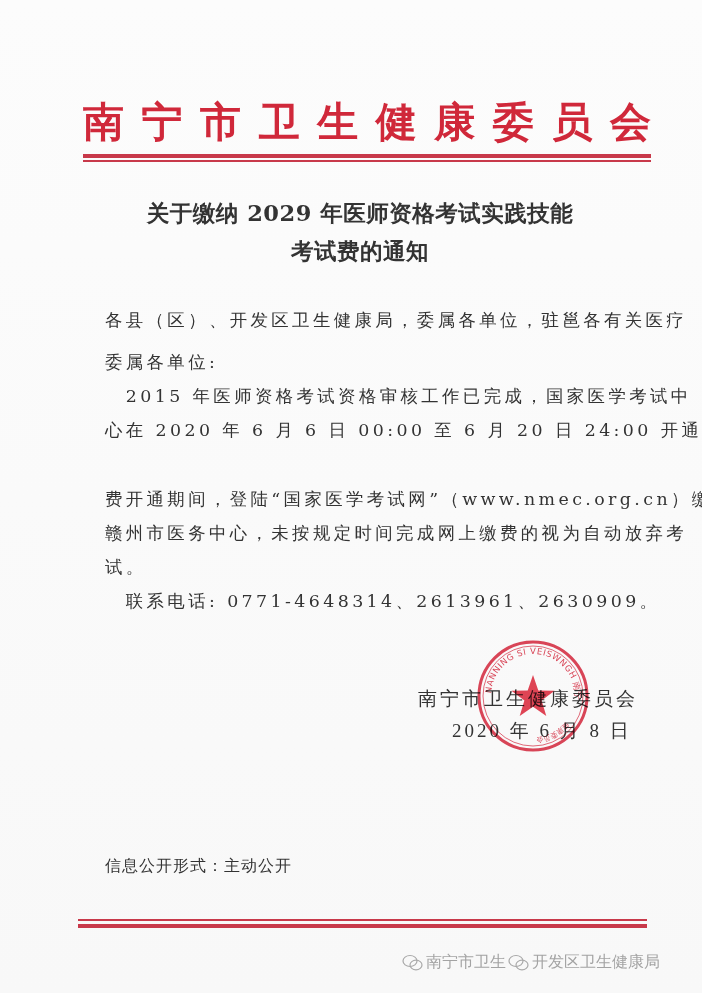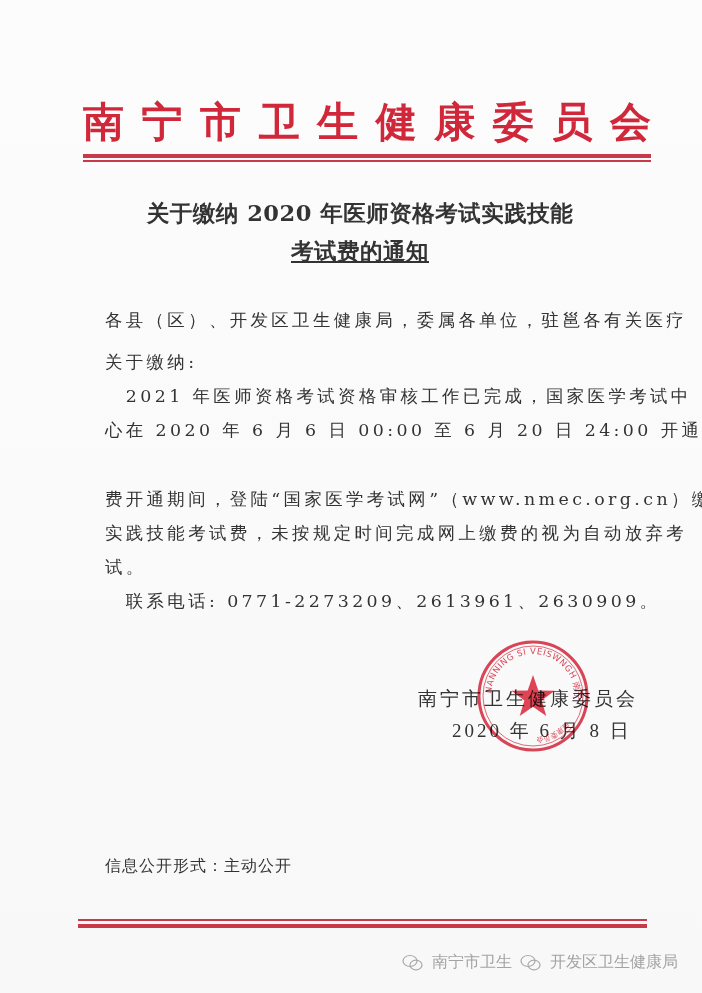--- a/index.html
+++ b/index.html
@@ -59,21 +59,21 @@
       left: 100px;
       width: 520px;
       text-align: center;
       font-family: "DejaVu Serif", serif;
       font-weight: bold;
       color: #333;
       font-size: 22.5px;
       letter-spacing: 0.5px;
     }
     .doc-title.line1 { top: 198px; }
-    .doc-title.line2 { top: 236px; text-decoration: underline; }
+    .doc-title.line2 { top: 236px; }
     .body-text {
       position: absolute;
       left: 105px;
       width: 545px;
       font-family: "DejaVu Serif", serif;
       font-size: 17.4px;
       color: #333;
       letter-spacing: 3.4px;
       white-space: nowrap;
     }
@@ -122,21 +122,21 @@
       width: 569px;
       height: 4px;
       background: #c8394a;
     }
     .watermark {
       position: absolute;
       left: 402px;
       top: 952px;
       display: flex;
       align-items: center;
-      gap: 8px;
+      gap: 2px;
       font-family: "DejaVu Sans", "Liberation Sans", sans-serif;
       font-size: 16px;
       color: #9a9a9a;
       white-space: nowrap;
       opacity: 0.9;
     }
     .watermark svg { display: block; }
   </style>
 </head>
 <body>
@@ -151,31 +151,31 @@
     <span>生</span>
     <span>健</span>
     <span>康</span>
     <span>委</span>
     <span>员</span>
     <span>会</span>
   </div>
   <div class="rule-top-thick"></div>
   <div class="rule-top-thin"></div>
 
-  <div class="doc-title line1">关于缴纳 2020 年医师资格考试实践技能</div>
+  <div class="doc-title line1">关于缴纳 2029 年医师资格考试实践技能</div>
   <div class="doc-title line2">考试费的通知</div>
 
   <div class="body-text" style="top:308px;">各县（区）、开发区卫生健康局，委属各单位，驻邕各有关医疗</div>
-  <div class="body-text" style="top:350px;">关于缴纳:</div>
-  <div class="body-text" style="top:384px;">　2021 年医师资格考试资格审核工作已完成，国家医学考试中</div>
+  <div class="body-text" style="top:350px;">委属各单位:</div>
+  <div class="body-text" style="top:384px;">　2015 年医师资格考试资格审核工作已完成，国家医学考试中</div>
   <div class="body-text" style="top:418px;">心在 2020 年 6 月 6 日 00:00 至 6 月 20 日 24:00 开通广西考区医</div>
   <div class="body-text" style="top:487px;">费开通期间，登陆“国家医学考试网”（www.nmec.org.cn）缴纳</div>
-  <div class="body-text" style="top:521px;">实践技能考试费，未按规定时间完成网上缴费的视为自动放弃考</div>
+  <div class="body-text" style="top:521px;">赣州市医务中心，未按规定时间完成网上缴费的视为自动放弃考</div>
   <div class="body-text" style="top:555px;">试。</div>
-  <div class="body-text" style="top:589px;">　联系电话: 0771-2273209、2613961、2630909。</div>
+  <div class="body-text" style="top:589px;">　联系电话: 0771-4648314、2613961、2630909。</div>
 
   <div class="signature" style="left:418px; top:686px;">南宁市卫生健康委员会</div>
   <div class="signature" style="left:452px; top:718px;">2020 年 6 月 8 日</div>
 
   <svg class="stamp" viewBox="0 0 114 114">
     <defs>
       <path id="sealArc" d="M 57 57 m -42 0 a 42 42 0 1 1 84 0"></path>
     </defs>
     <circle cx="57" cy="57" r="54" fill="none" stroke="#d8253b" stroke-width="3"></circle>
     <circle cx="57" cy="57" r="50" fill="none" stroke="#d8253b" stroke-width="0.8"></circle>

